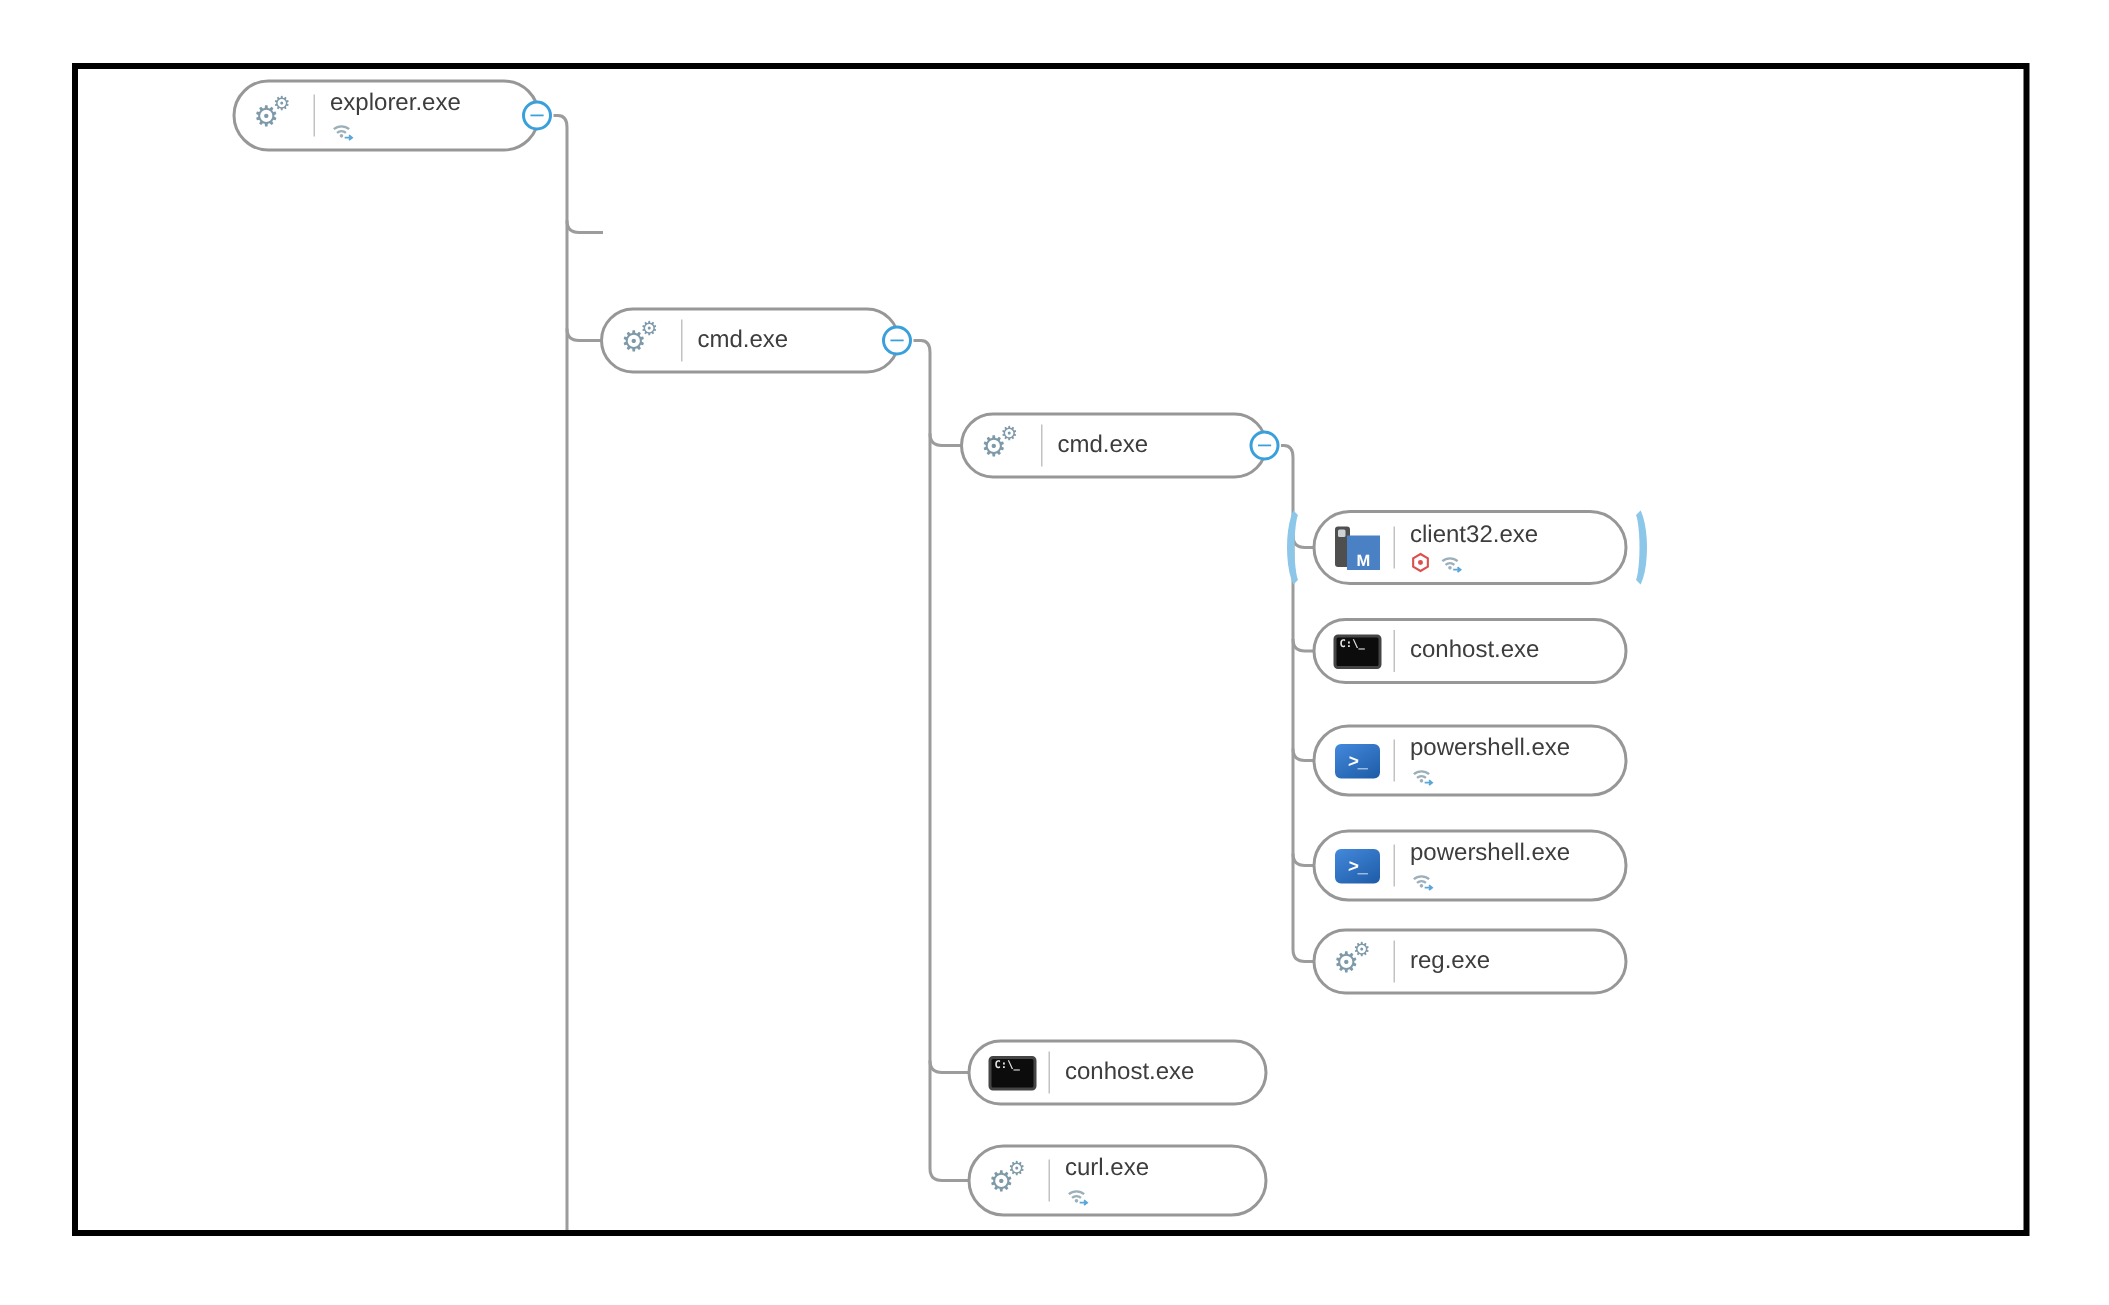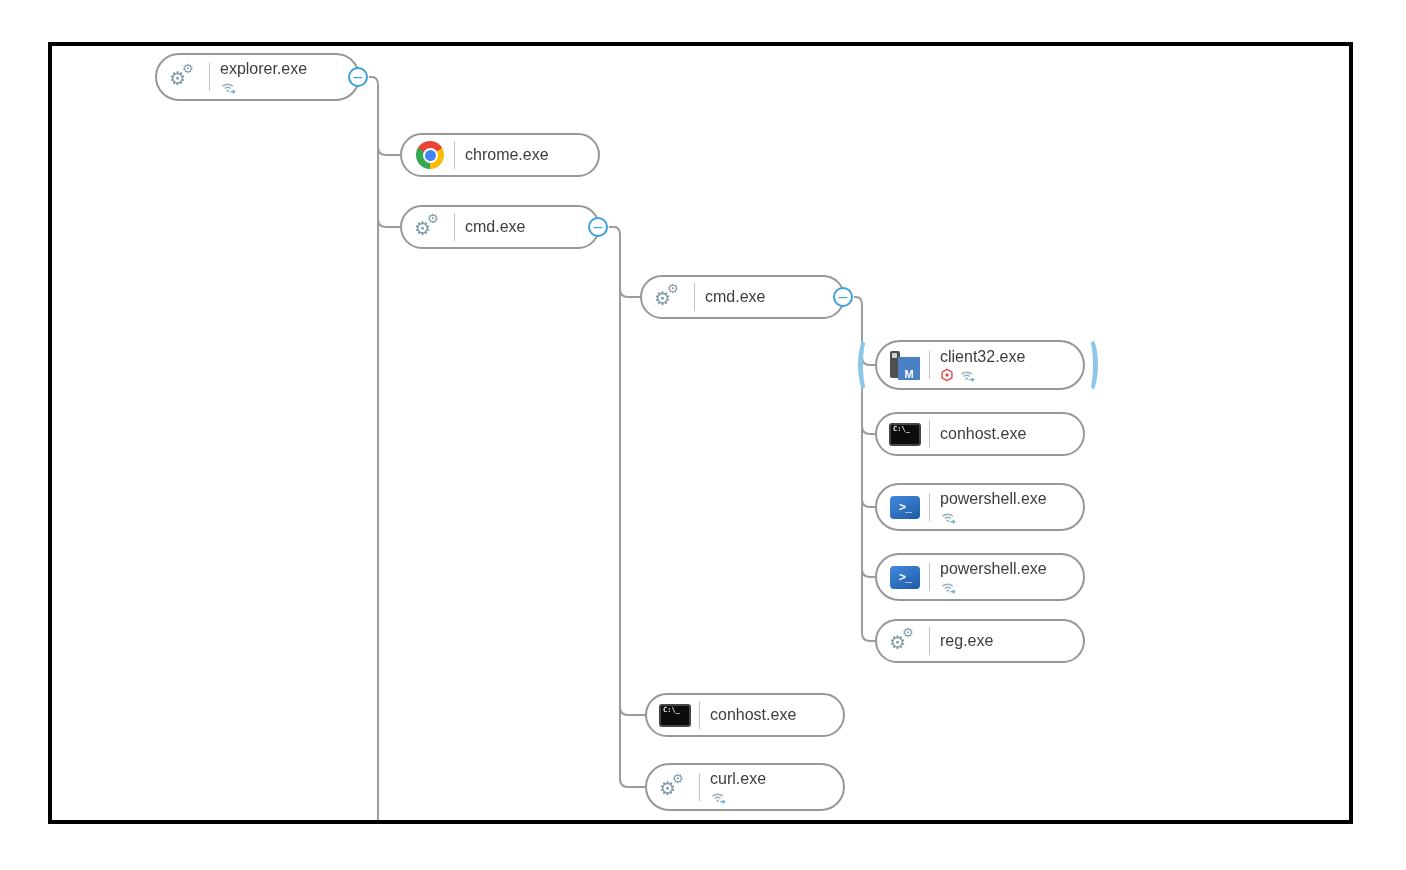--- a/index.html
+++ b/index.html
@@ -101,29 +101,20 @@
           <circle cx="9" cy="12.2" r="1.4" fill="#9bb0ba"></circle>
           <path d="M11.5 13.6 H17 M14.9 11.7 L17.3 13.6 L14.9 15.5" stroke="#58a7d8" stroke-width="1.4" fill="none"></path>
         </svg>
       </span>
     </span>
     <button class="collapse">
         <span>−</span>
       </button>
   </div>
 
-  <div class="node" style="left:400px;top:133px;width:200px;height:44px;">
-    <span class="iconbox">
-        <span class="chrome"></span>
-      </span>
-    <span class="divider"></span>
-    <span class="ntext">
-        <span class="nlabel">chrome.exe</span>
-      </span>
-  </div>
 
   <div class="node" style="left:400px;top:205px;width:200px;height:44px;">
     <span class="iconbox gears">
         <span class="g1">⚙</span>
         <span class="g2">⚙</span>
       </span>
     <span class="divider"></span>
     <span class="ntext">
         <span class="nlabel">cmd.exe</span>
       </span>

